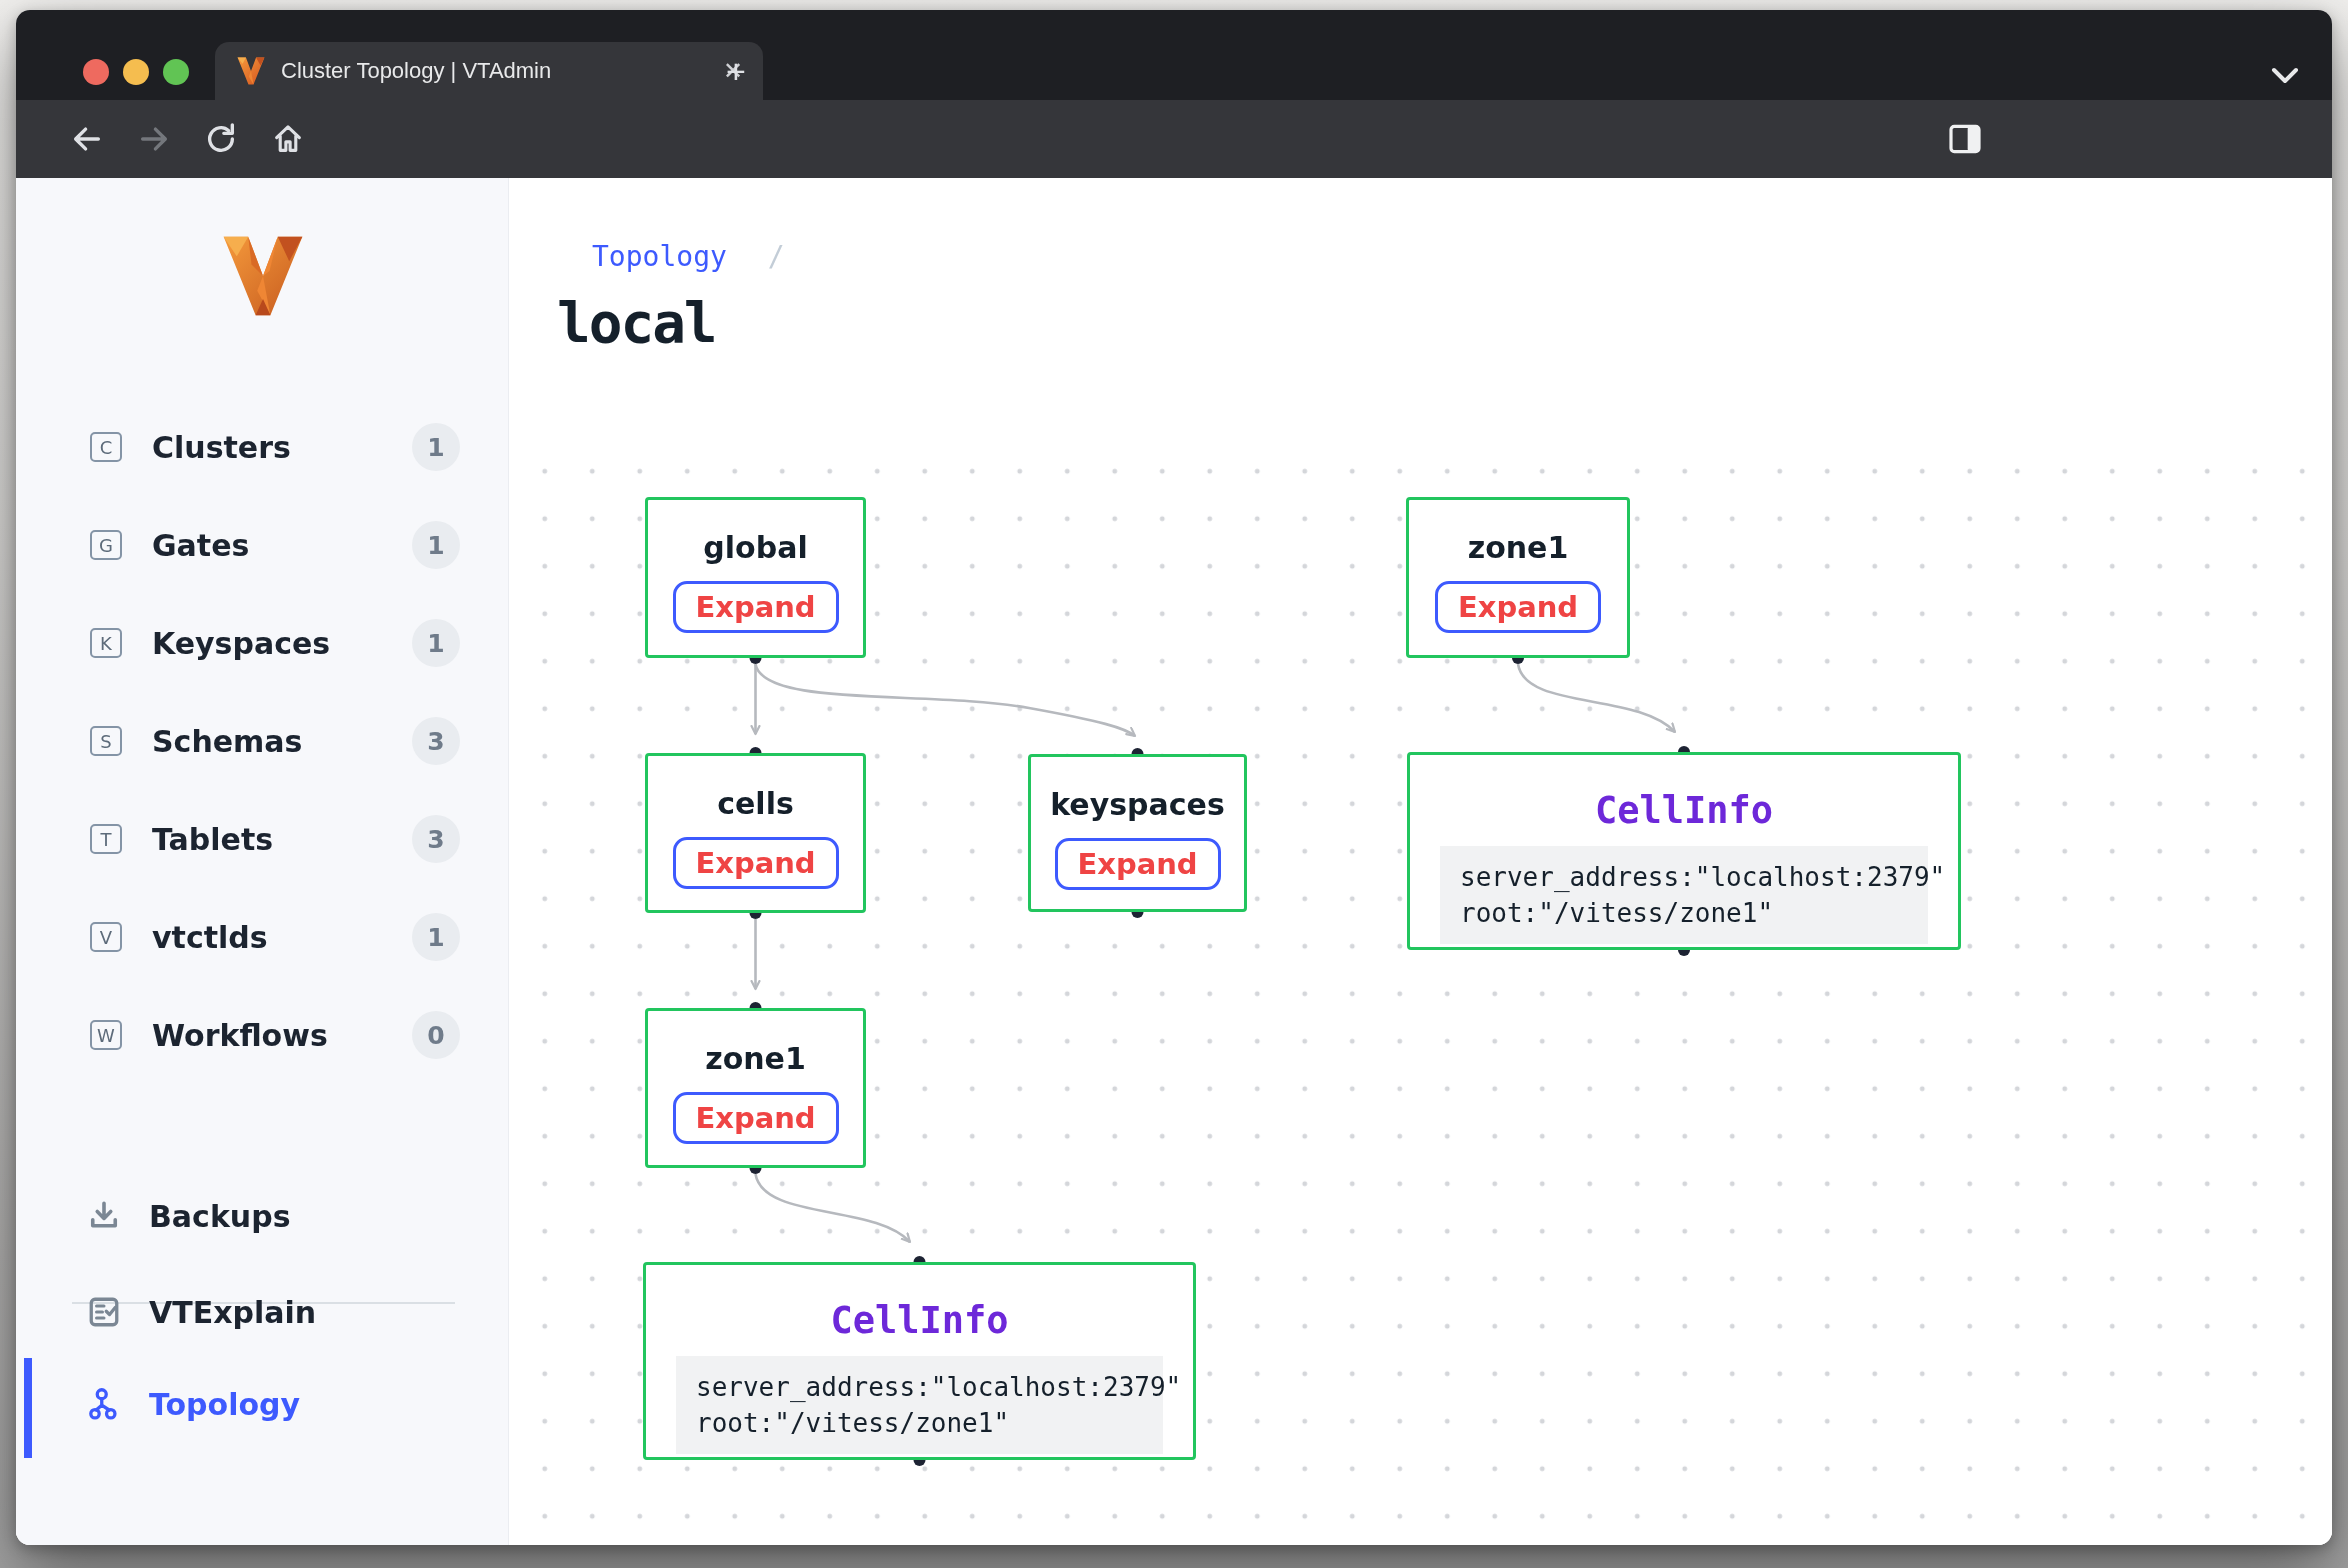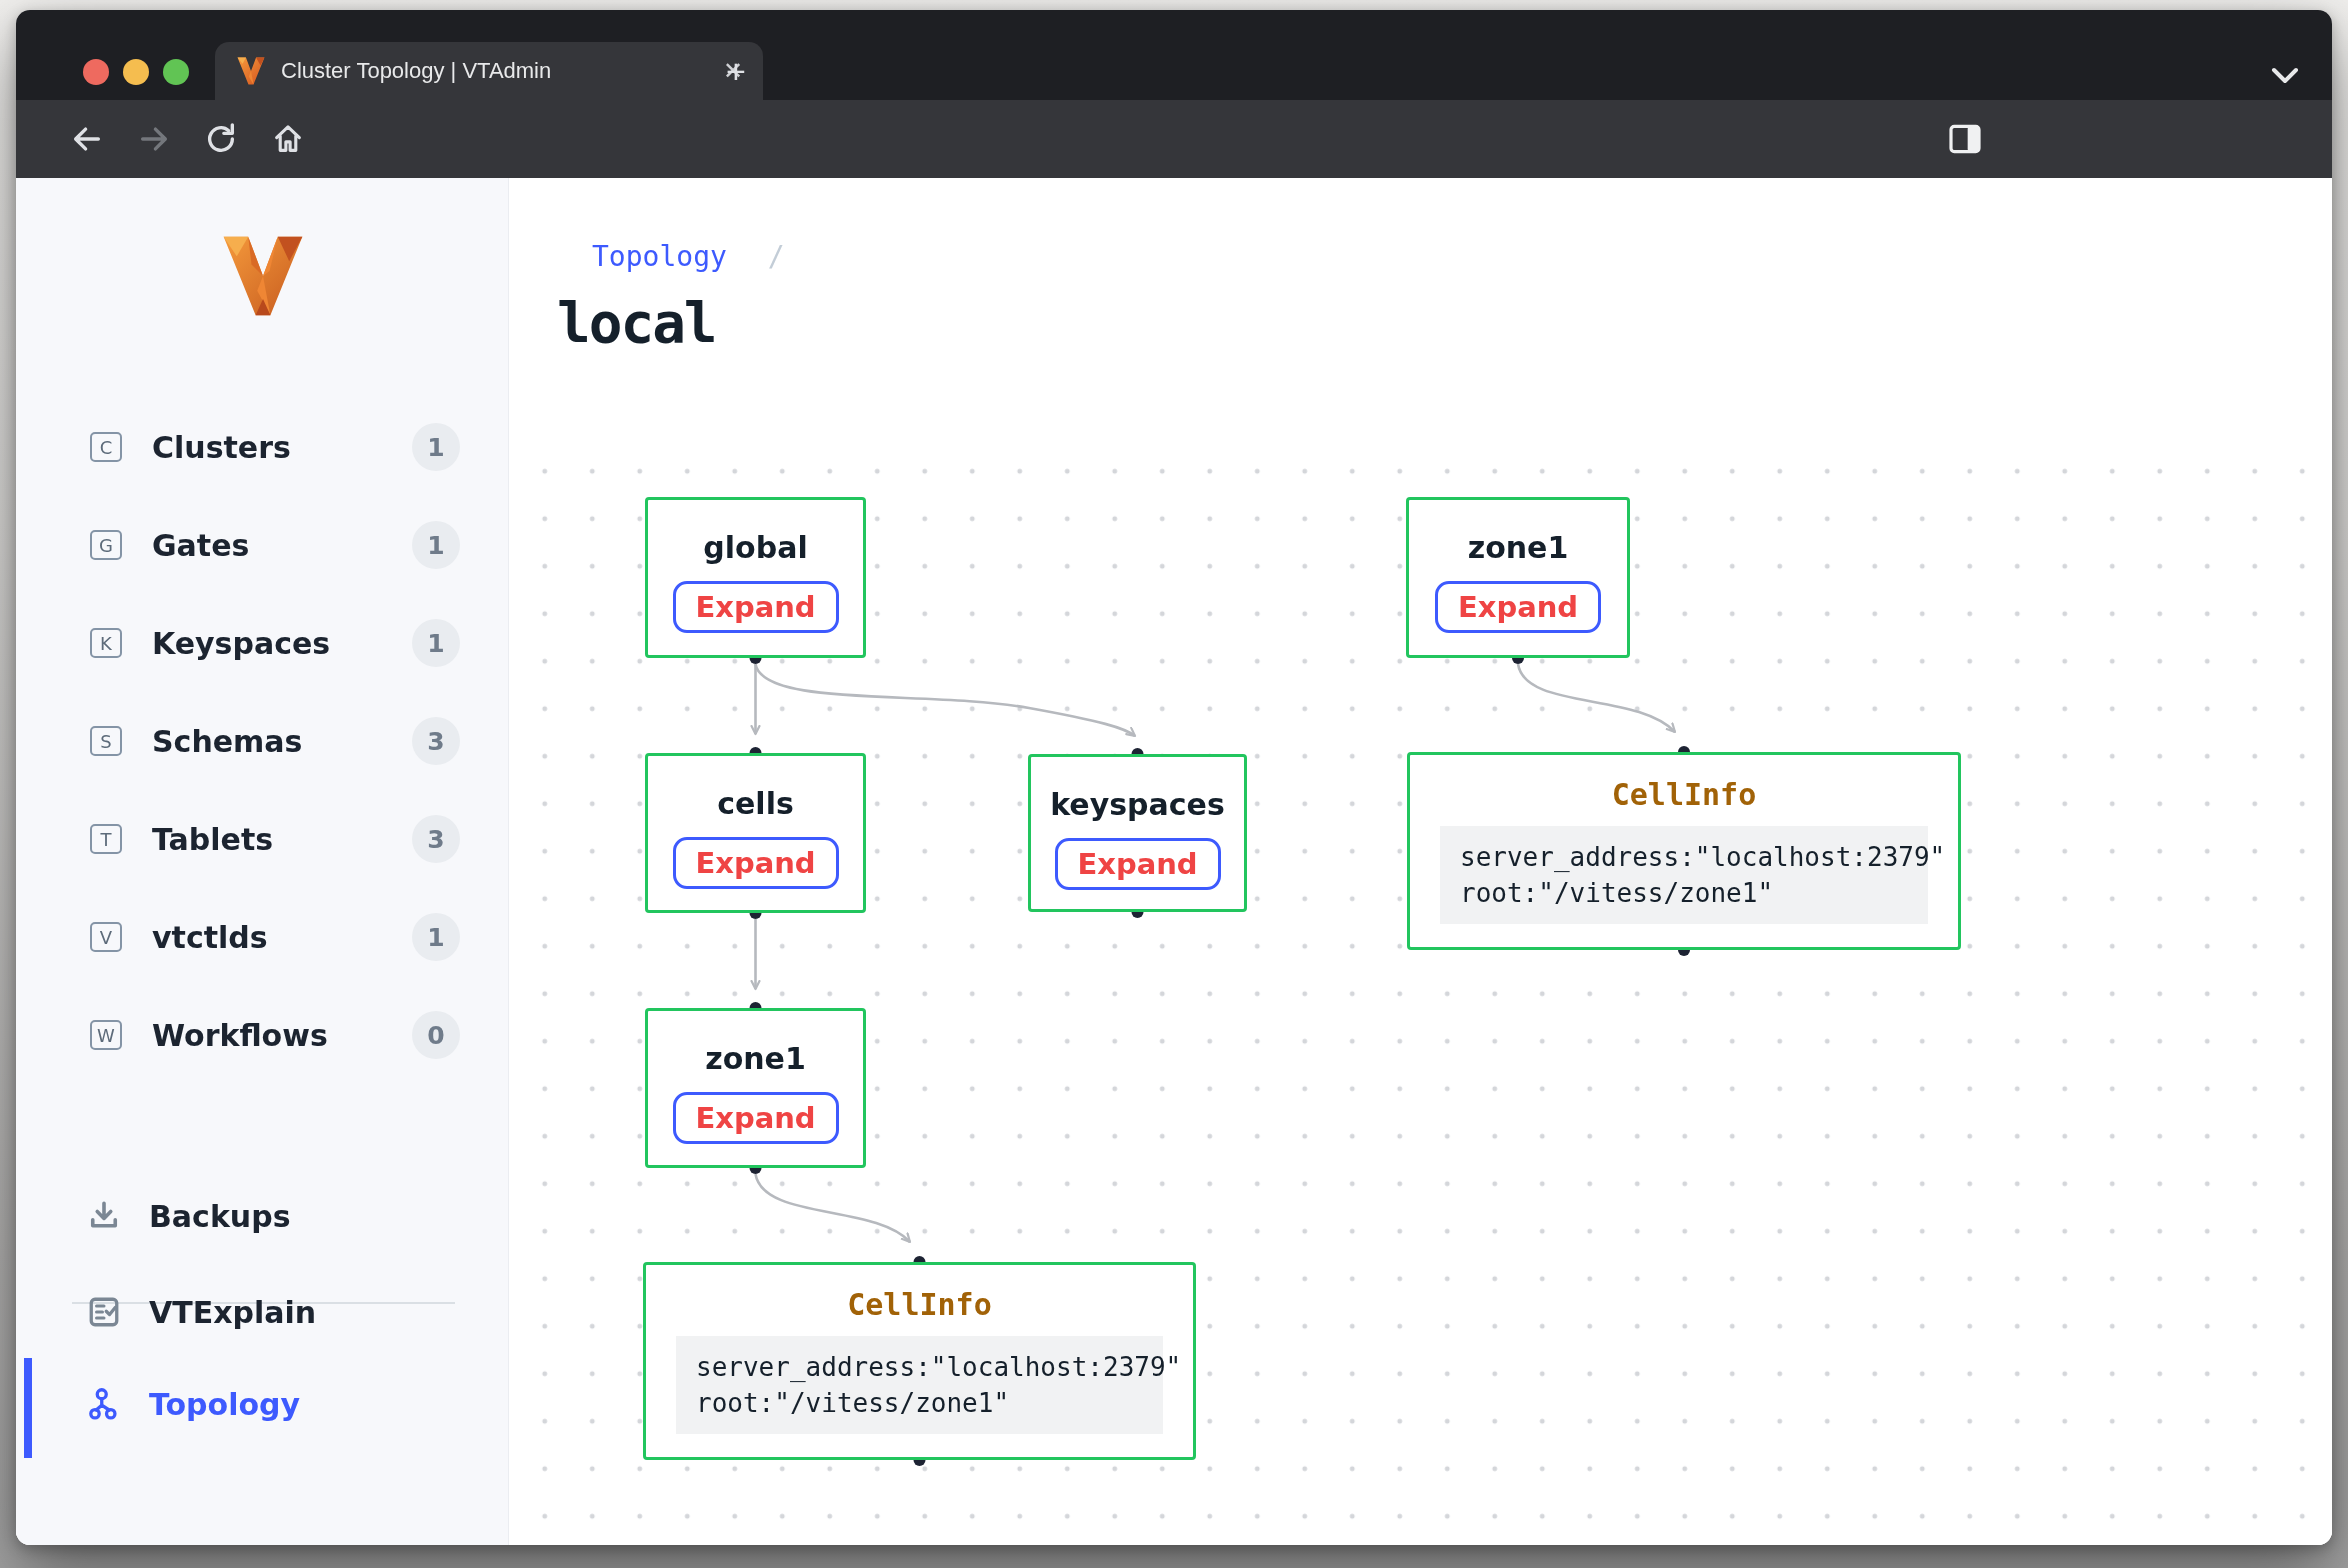--- a/index.html
+++ b/index.html
@@ -90,21 +90,21 @@
   .node {
     position:absolute; background:#fff; border:3px solid #22c55e; border-radius:4px; text-align:center;
   }
   .node .nlabel { margin-top:30px; font-size:30px; font-weight:700; color:#15202b; }
   .expand-btn {
     margin:16px auto 0; width:166px; height:52px; border:3px solid #3d5afe; border-radius:14px;
     background:#fff; color:#ef4444; font-size:29px; font-weight:700;
     display:flex; align-items:center; justify-content:center; cursor:pointer;
     font-family:"DejaVu Sans", sans-serif;
   }
-  .node .ntitle { margin-top:22px; font-family:"DejaVu Sans Mono",monospace; font-weight:700; font-size:30px; color:#a16207; }
+  .node .ntitle { margin-top:34px; font-family:"DejaVu Sans Mono",monospace; font-weight:700; font-size:37px; color:#6d28d9; }
   .node .ncode {
     margin:14px 30px 0; background:#f1f2f3; text-align:left; padding:13px 20px;
     font-family:"DejaVu Sans Mono",monospace; font-size:26px; line-height:36px; color:#15202b; white-space:nowrap;
   }
   #node-global { left:136px; top:319px; width:221px; height:161px; }
   #node-zone1-top { left:897px; top:319px; width:224px; height:161px; }
   #node-cells { left:136px; top:575px; width:221px; height:160px; }
   #node-keyspaces { left:519px; top:576px; width:219px; height:158px; }
   #node-cellinfo-right { left:898px; top:574px; width:554px; height:198px; }
   #node-zone1-lower { left:136px; top:830px; width:221px; height:160px; }

